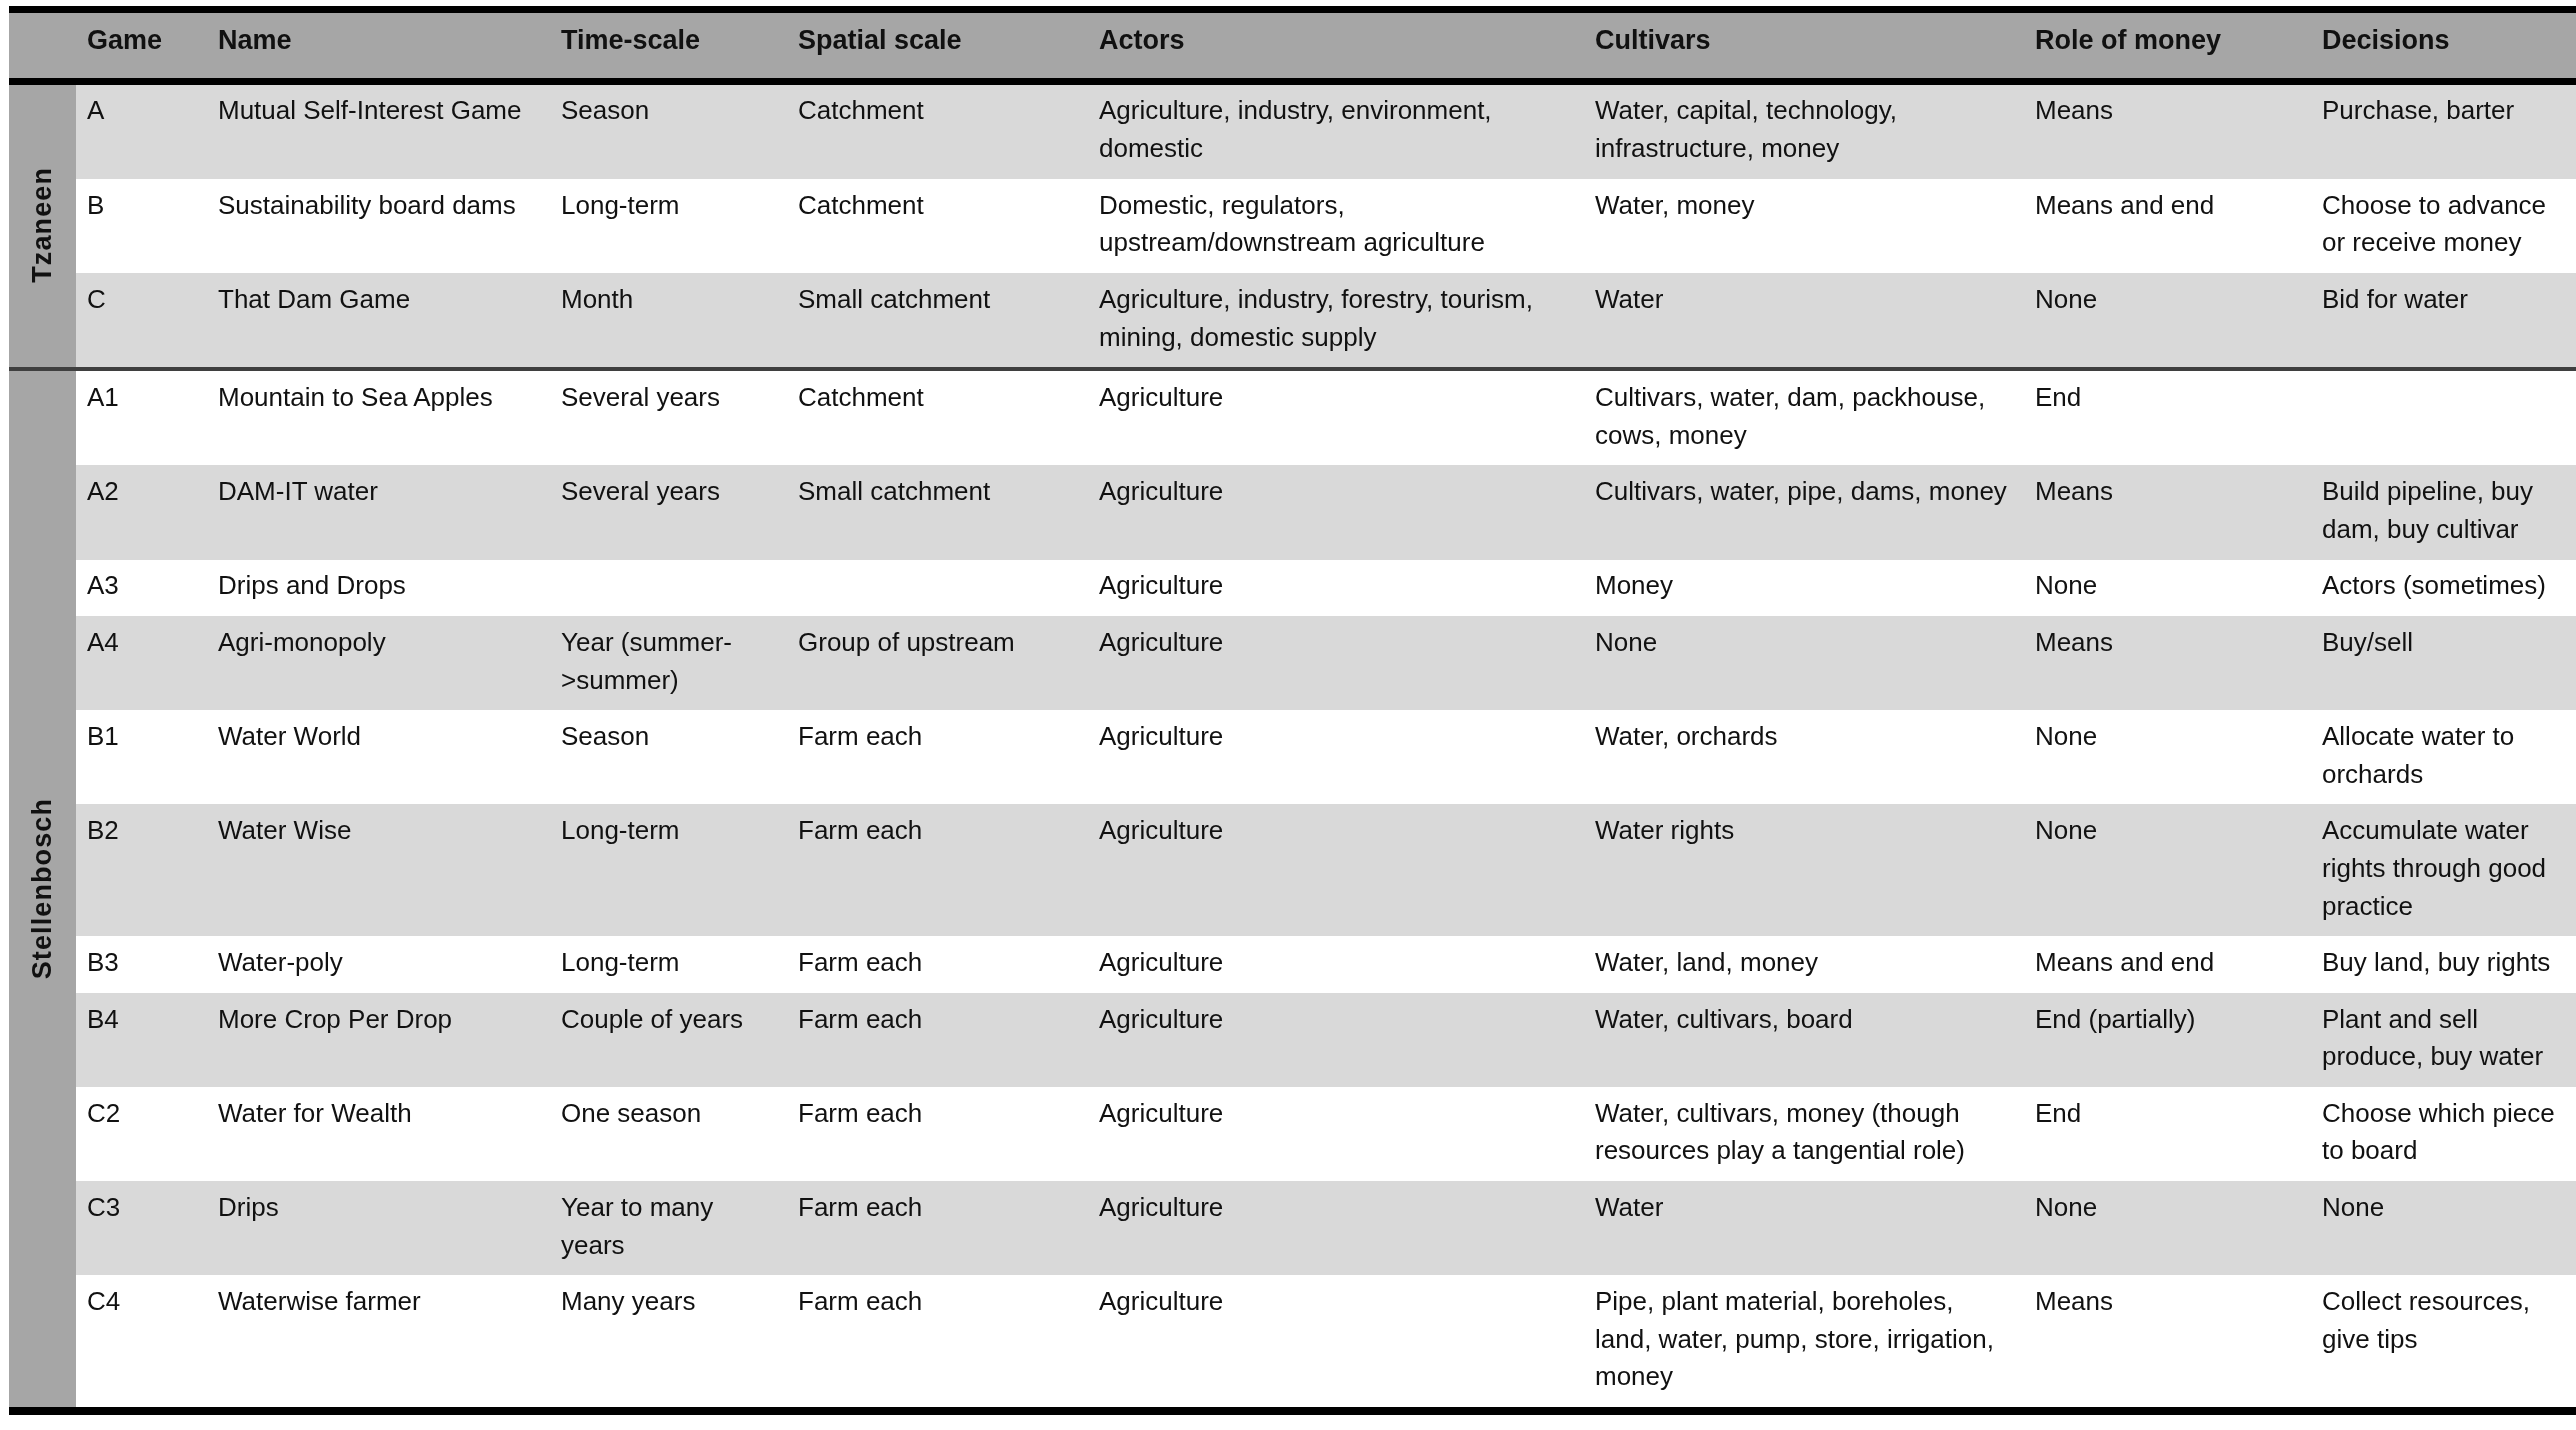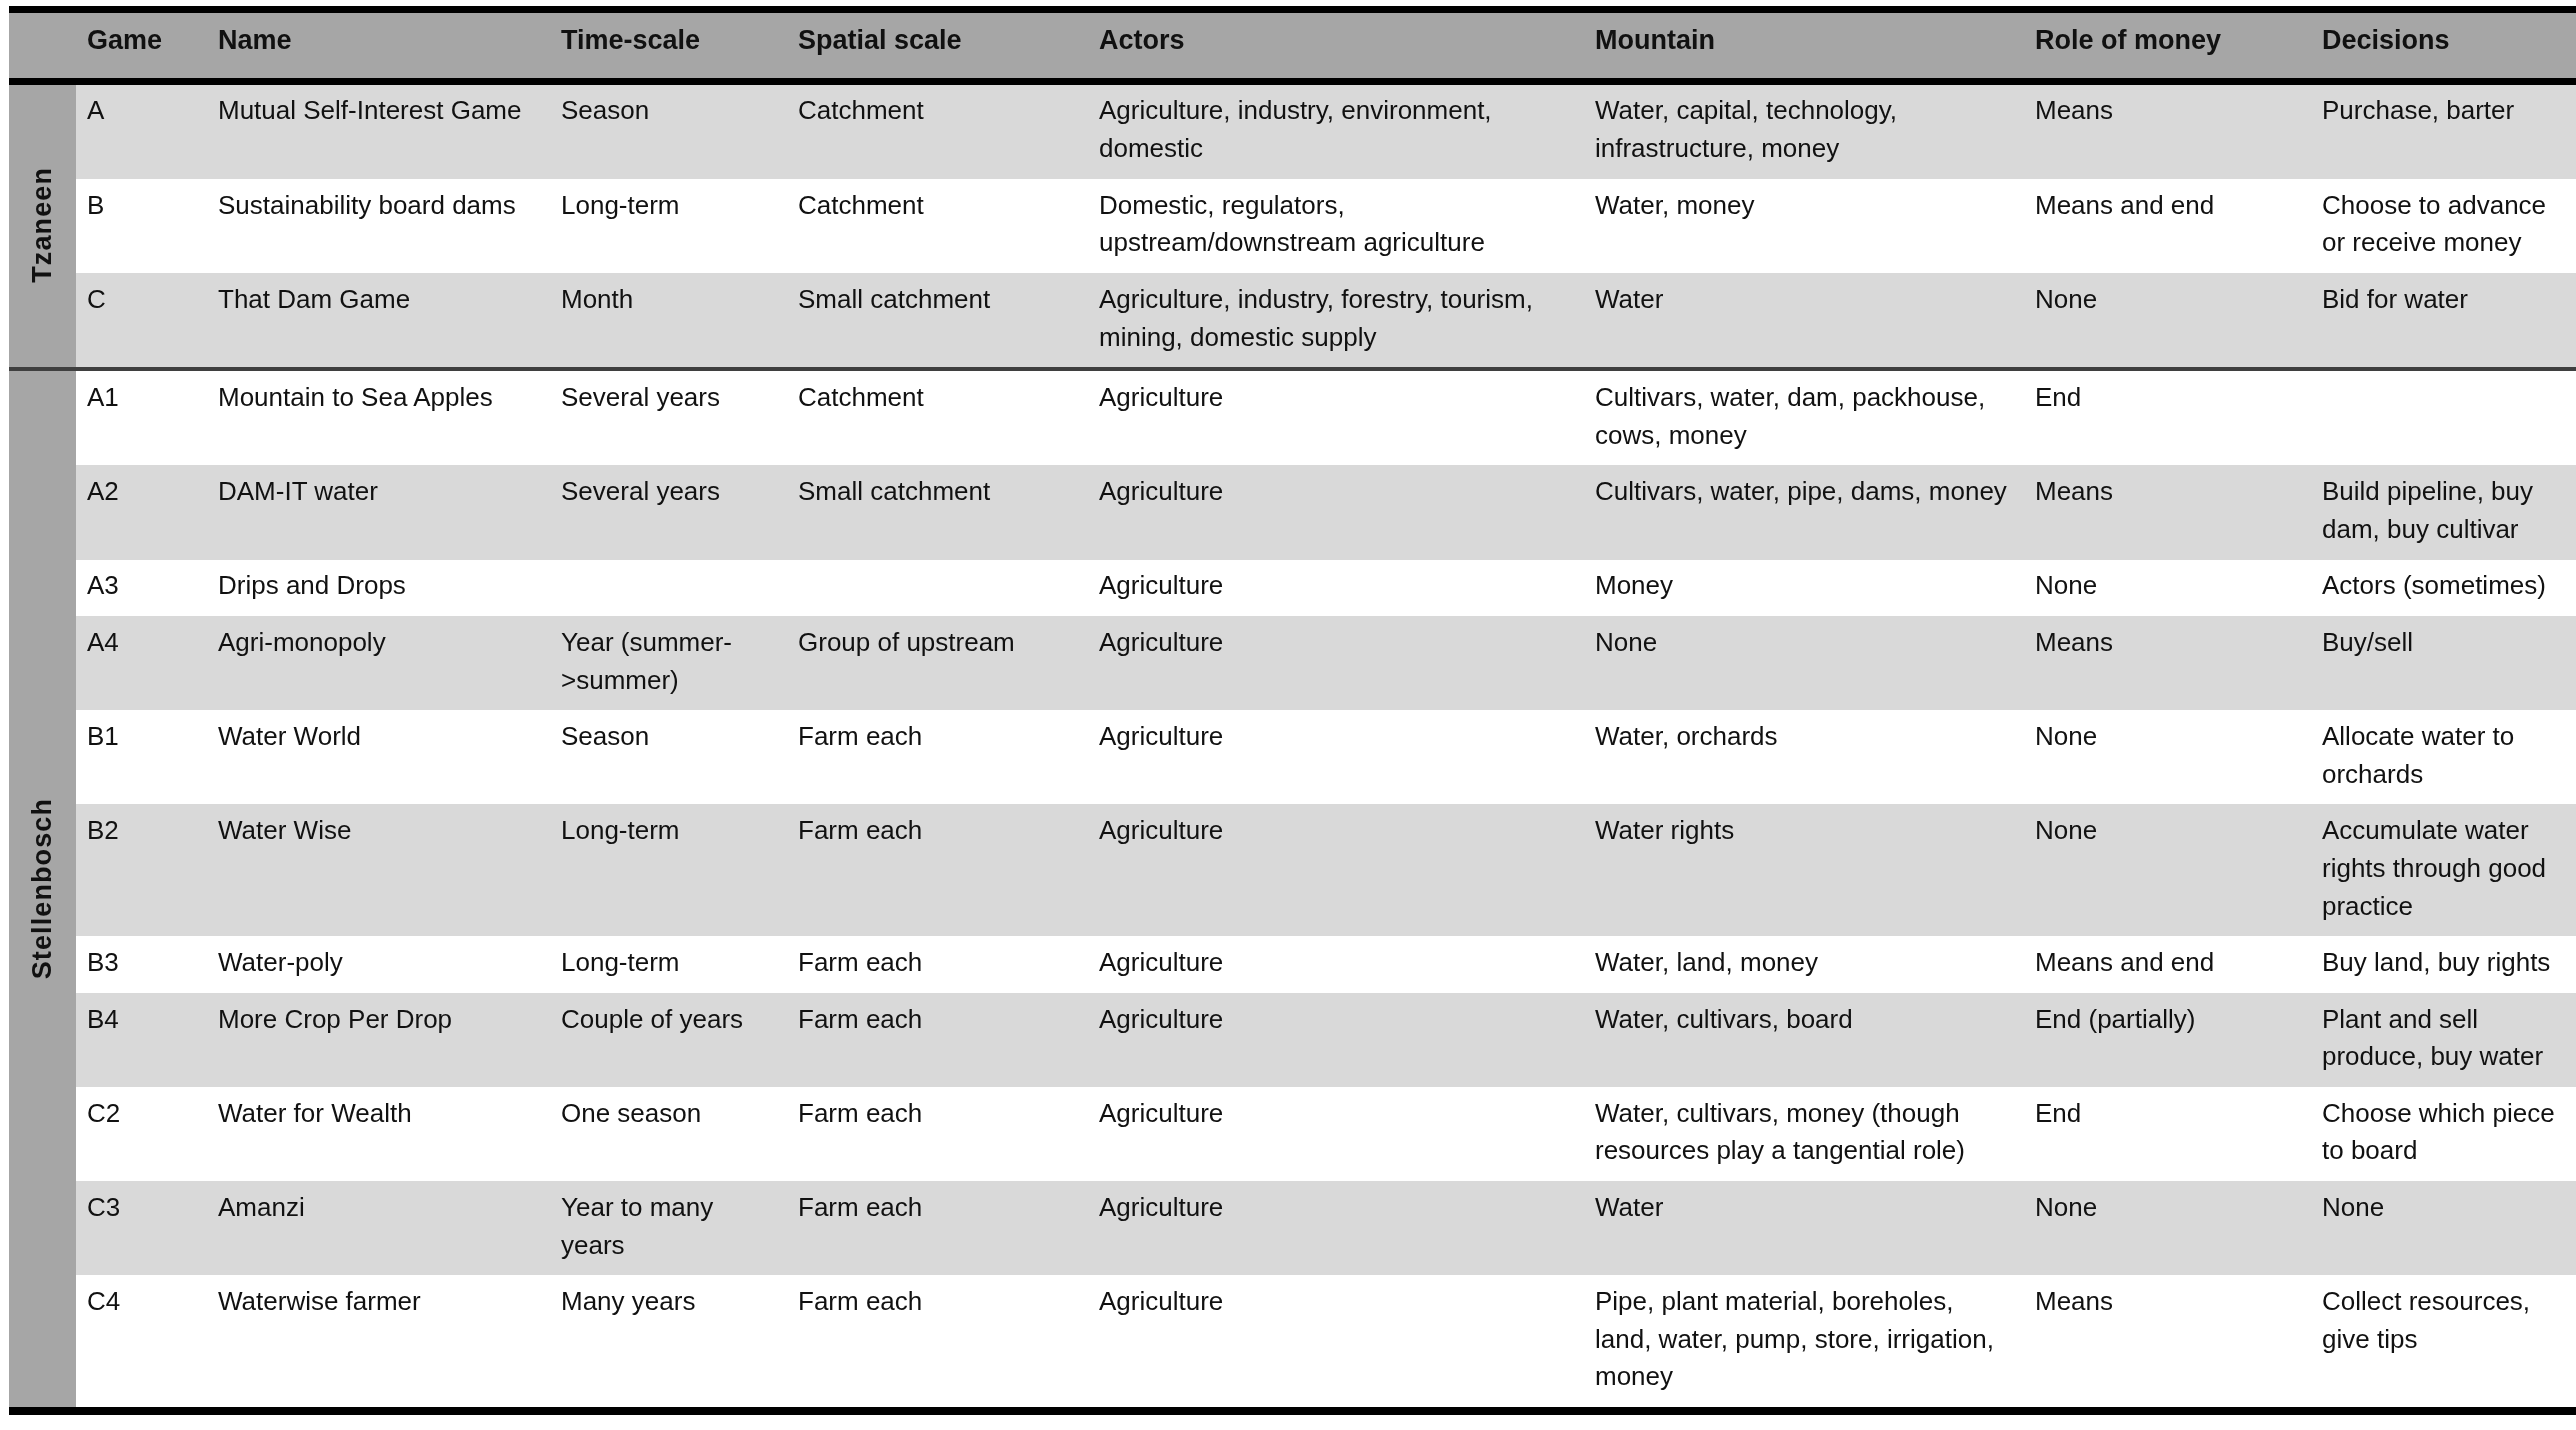--- a/index.html
+++ b/index.html
@@ -95,21 +95,21 @@
       <col class="c-decisions">
   </colgroup>
   <thead>
     <tr id="header-row">
       <th></th>
     <th>Game</th>
         <th>Name</th>
         <th>Time-scale</th>
         <th>Spatial scale</th>
         <th>Actors</th>
-        <th>Mountain</th>
+        <th>Cultivars</th>
         <th>Role of money</th>
         <th>Decisions</th>
       </tr>
   </thead>
   <tbody id="table-body">
       <tr class="shaded">
         <th class="group-label" rowspan="3"><span class="vtext">Tzaneen</span></th>
         <td>A</td>
         <td>Mutual Self-Interest Game</td>
         <td>Season</td>
@@ -225,21 +225,21 @@
         <td>Water for Wealth</td>
         <td>One season</td>
         <td>Farm each</td>
         <td>Agriculture</td>
         <td>Water, cultivars, money (though resources play a tangential role)</td>
         <td>End</td>
         <td>Choose which piece to board</td>
       </tr>
       <tr class="shaded">
         <td>C3</td>
-        <td>Amanzi</td>
+        <td>Drips</td>
         <td>Year to many years</td>
         <td>Farm each</td>
         <td>Agriculture</td>
         <td>Water</td>
         <td>None</td>
         <td>None</td>
       </tr>
       <tr class="plain">
         <td>C4</td>
         <td>Waterwise farmer</td>

